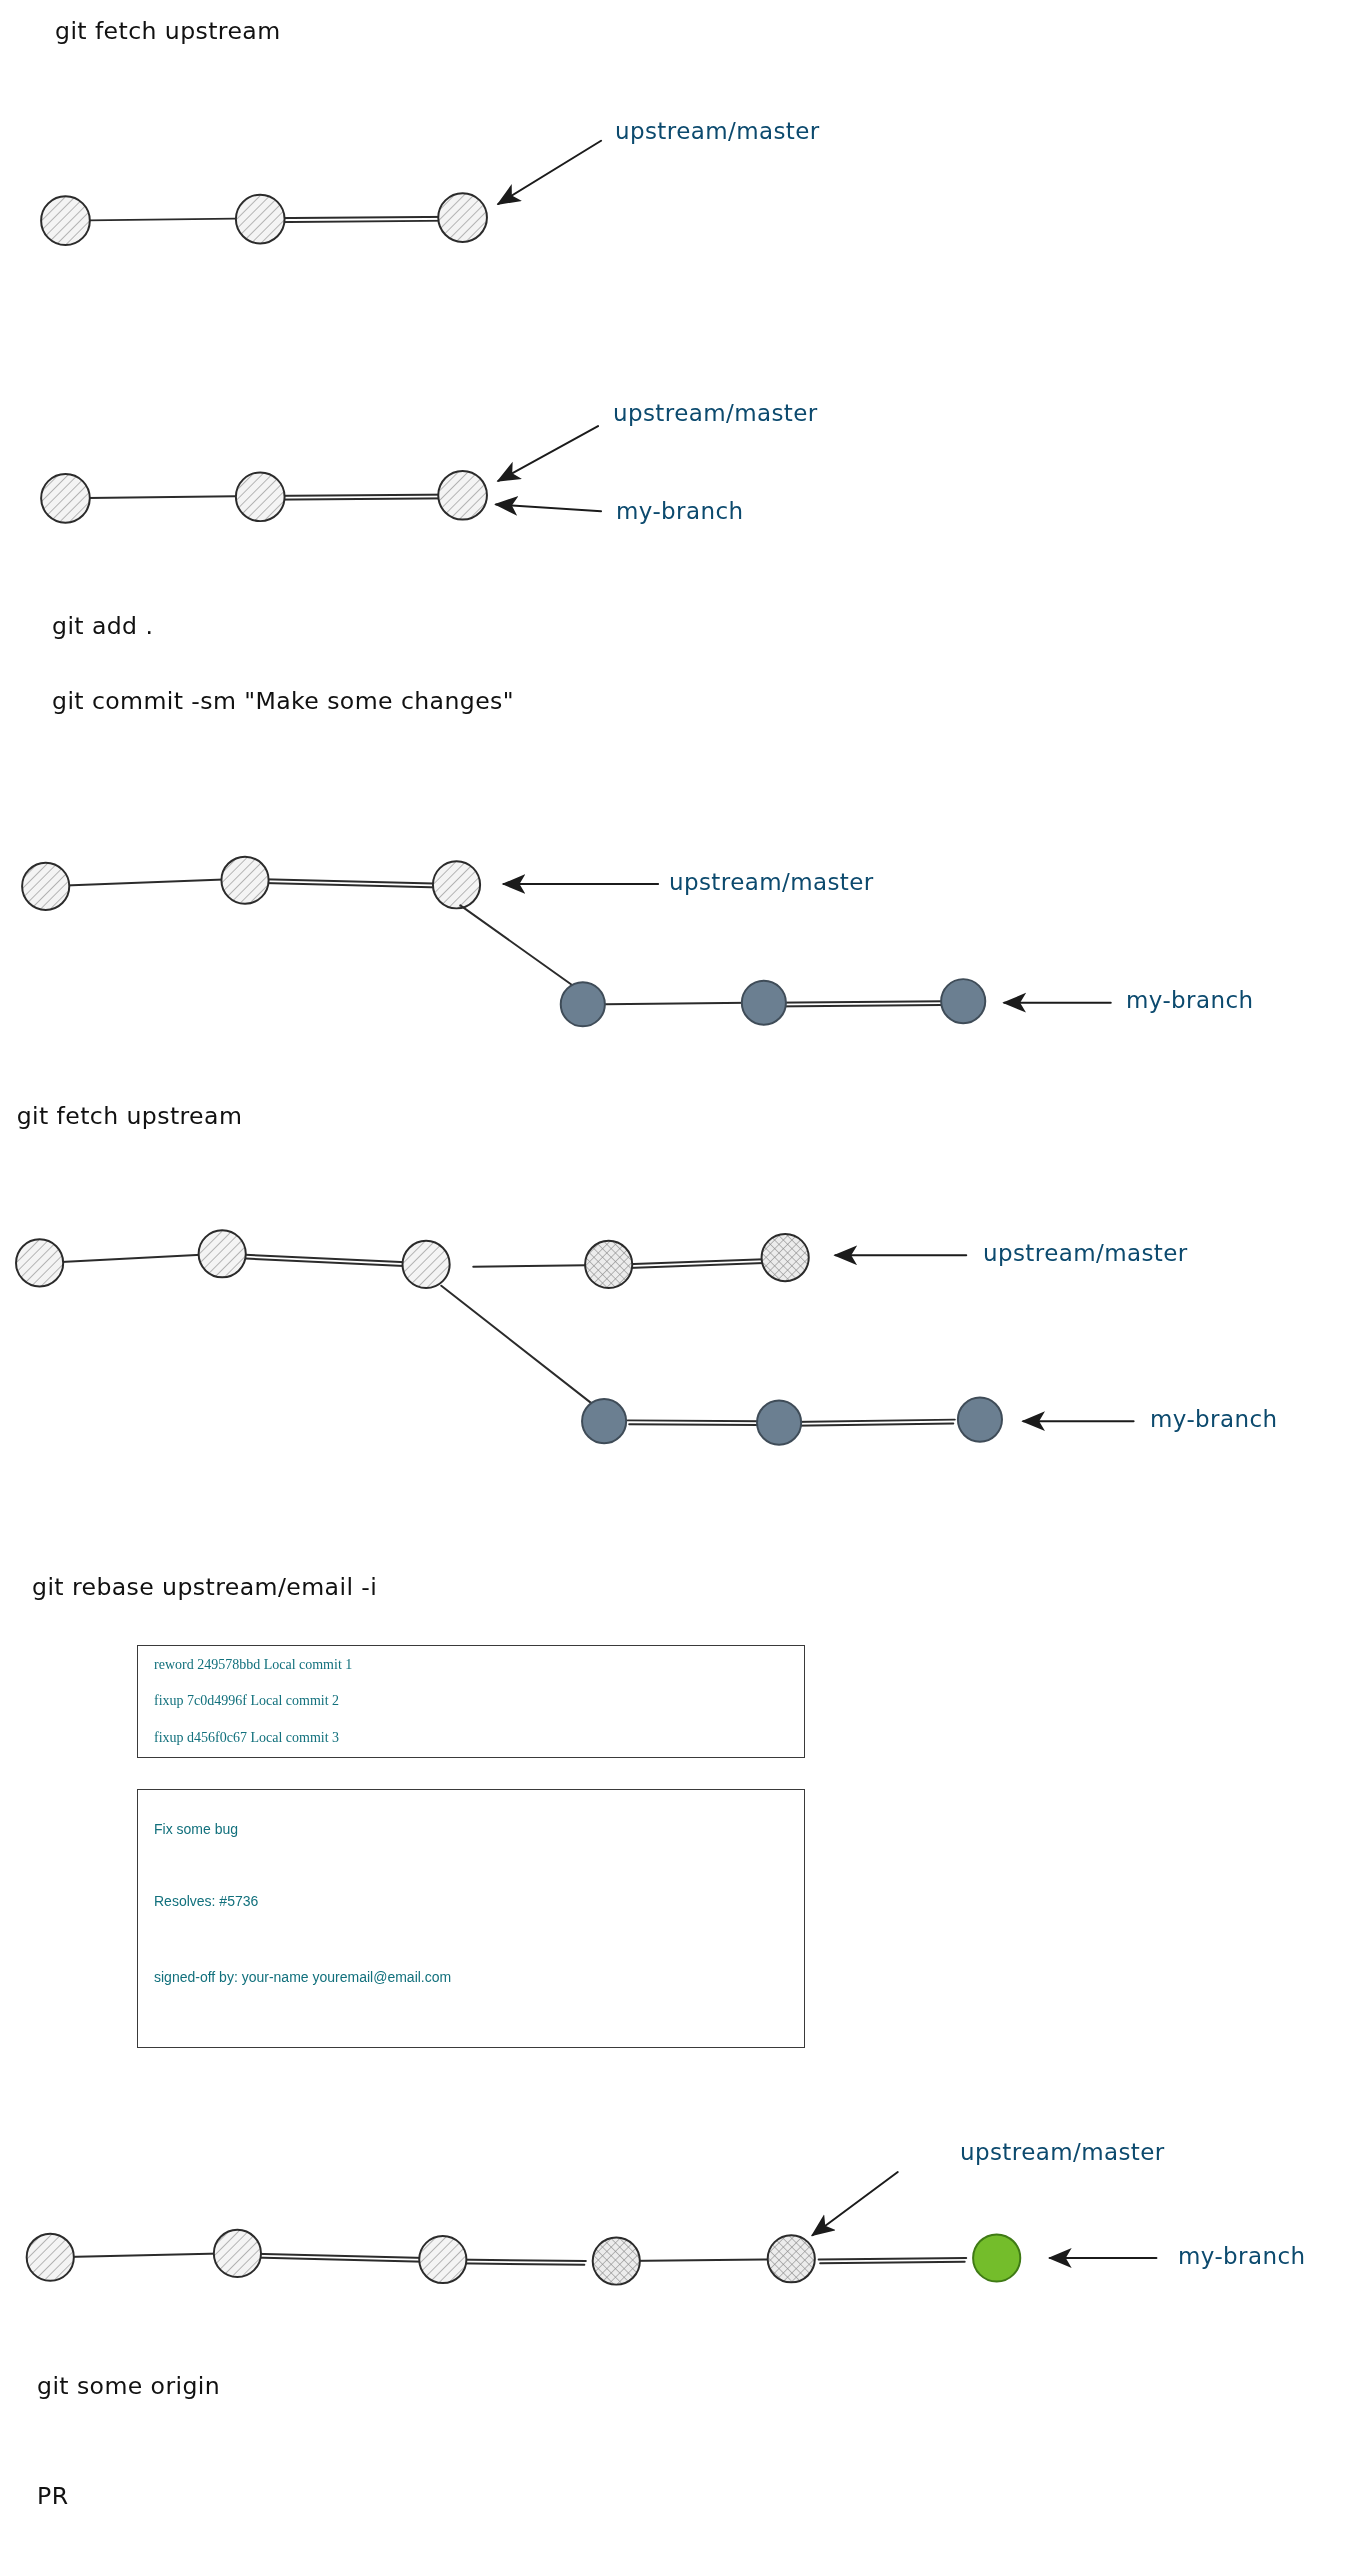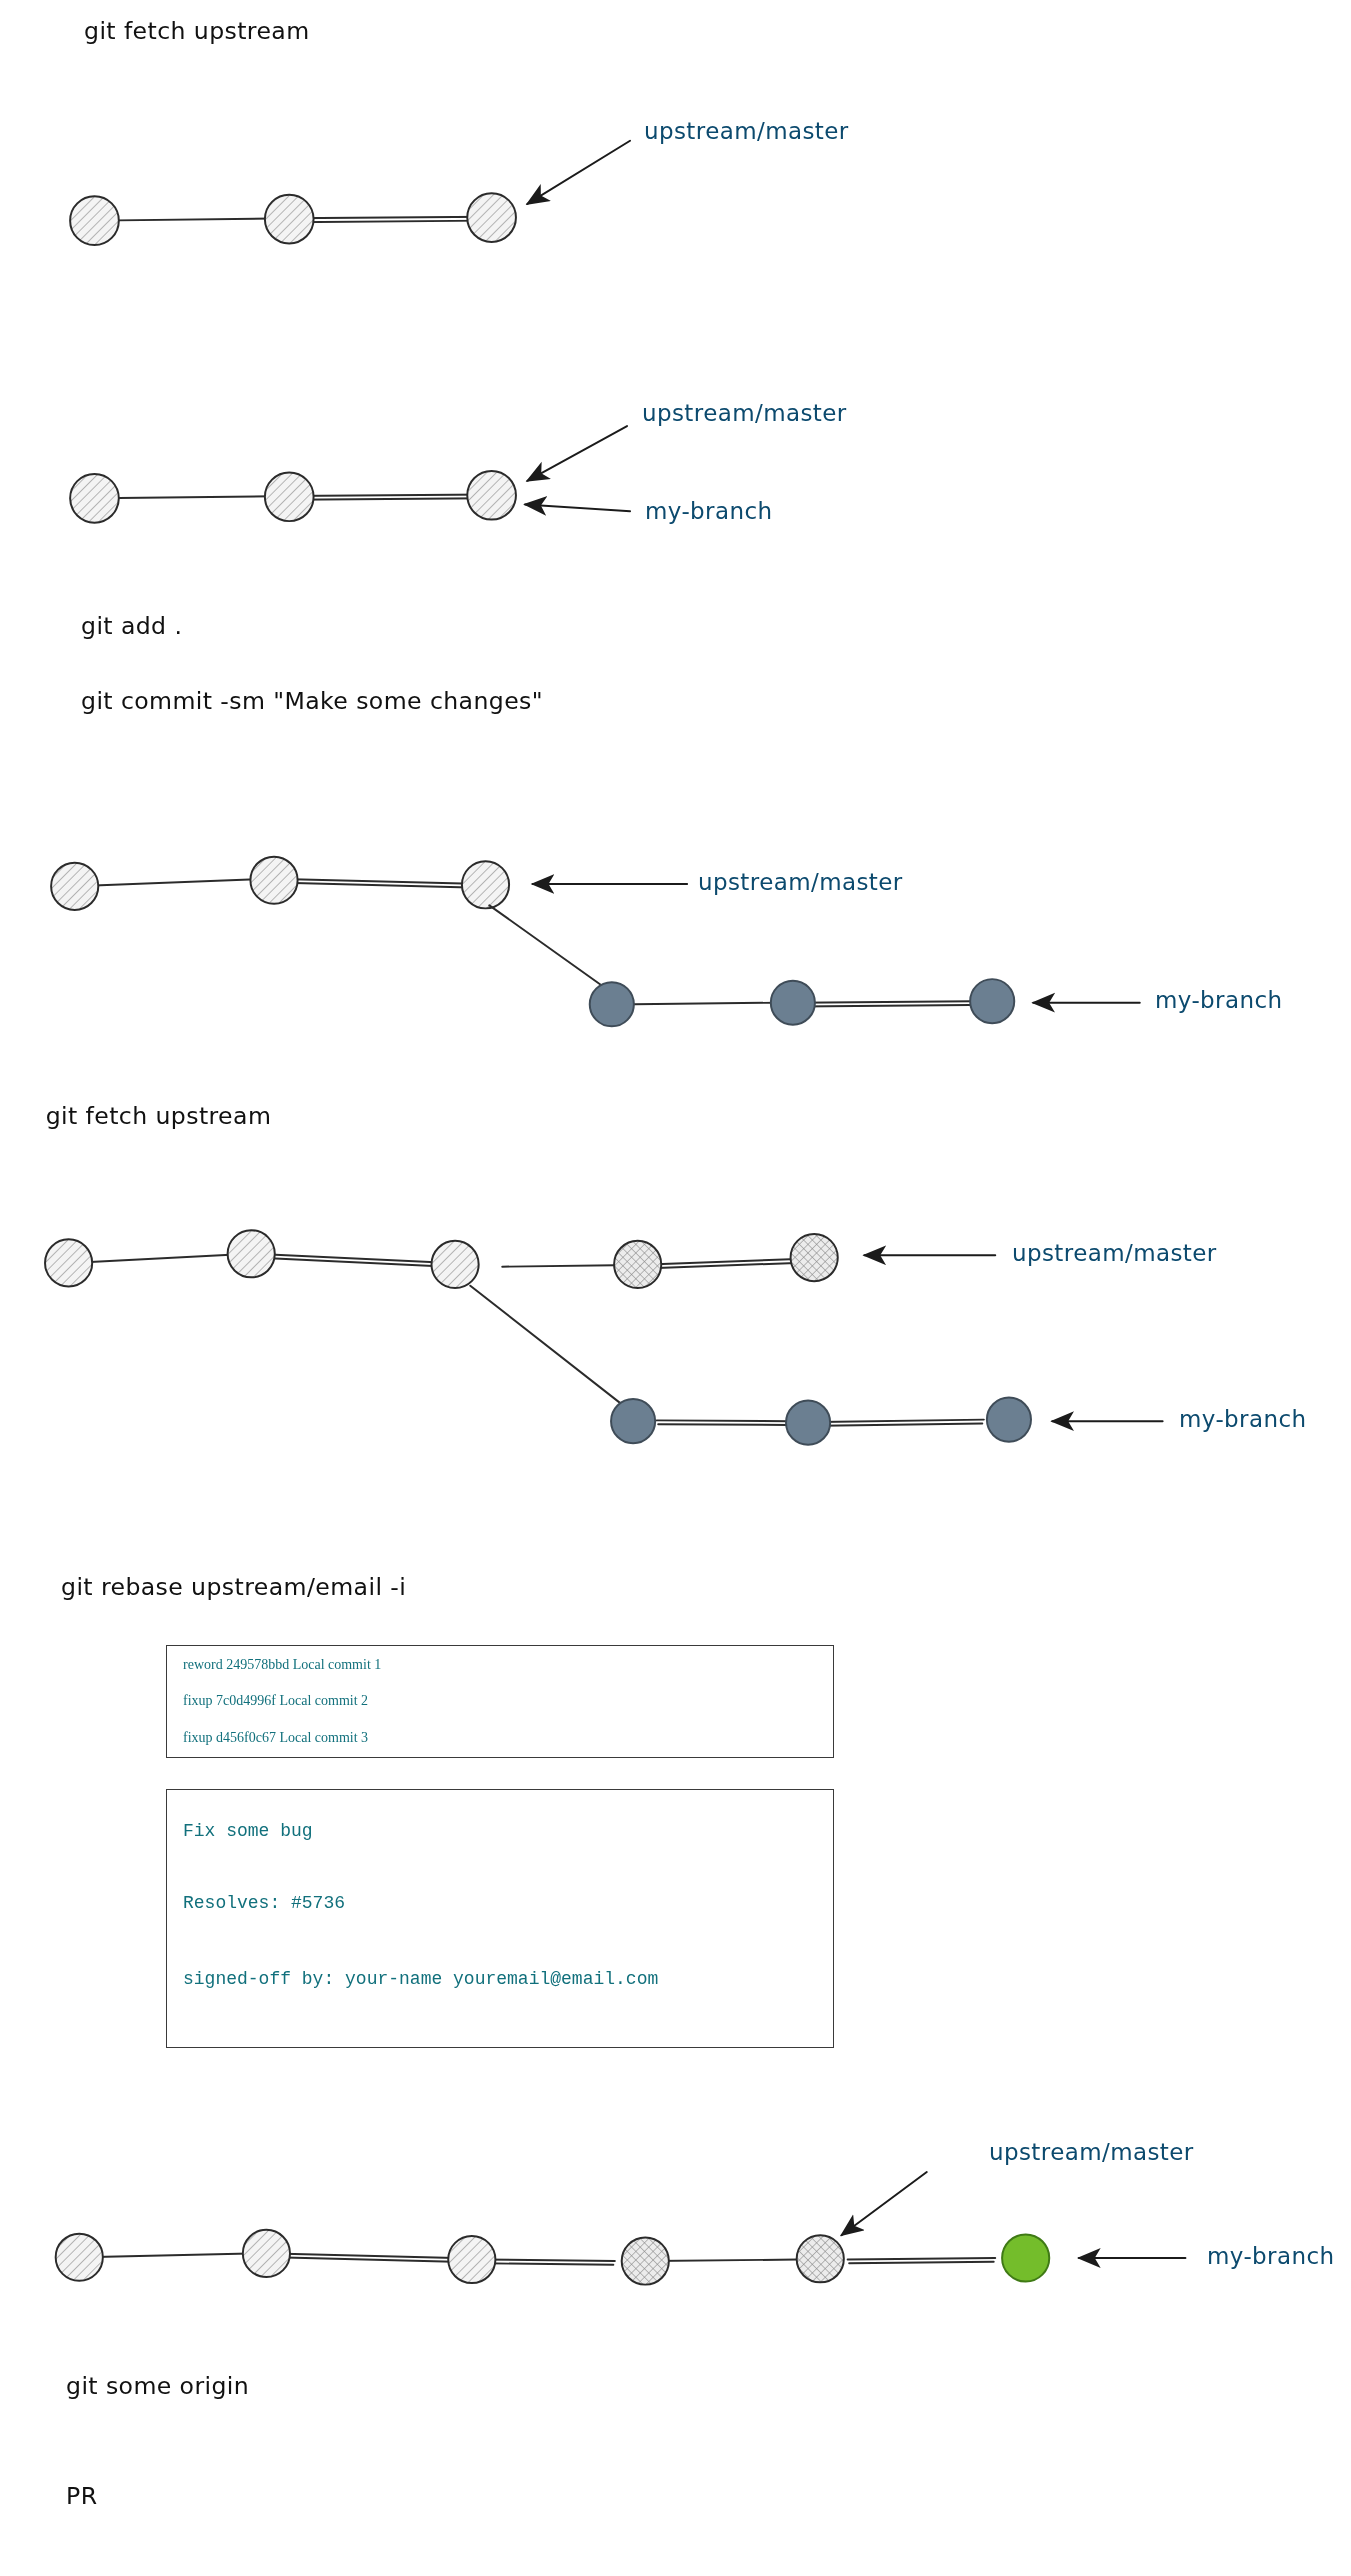--- a/index.html
+++ b/index.html
@@ -12,21 +12,20 @@
     height: 2576px;
     position: relative;
     font-family: "DejaVu Sans", sans-serif;
     overflow: hidden;
   }
   .canvas {
     position: absolute;
     left: 0; top: 0;
     width: 1092px;
     height: 2576px;
-    margin-left: 29px;
   }
   .label {
     position: absolute;
     font-family: "DejaVu Sans", sans-serif;
     font-size: 23px;
     color: #1b1b1b;
     white-space: nowrap;
     letter-spacing: 0.4px;
   }
   .cmd {
@@ -45,22 +44,22 @@
   }
   .editor-line {
     position: absolute;
     font-family: Liberation Serif, serif;
     font-size: 14px;
     color: #11707c;
     white-space: nowrap;
   }
   .msg-line {
     position: absolute;
-    font-family: Liberation Mono, monospace;
-    font-size: 18px;
+    font-family: Liberation Sans, sans-serif;
+    font-size: 14px;
     color: #11707c;
     white-space: nowrap;
   }
   svg.layer {
     position: absolute;
     left: 0; top: 0;
     width: 1352px;
     height: 2576px;
     pointer-events: none;
   }

